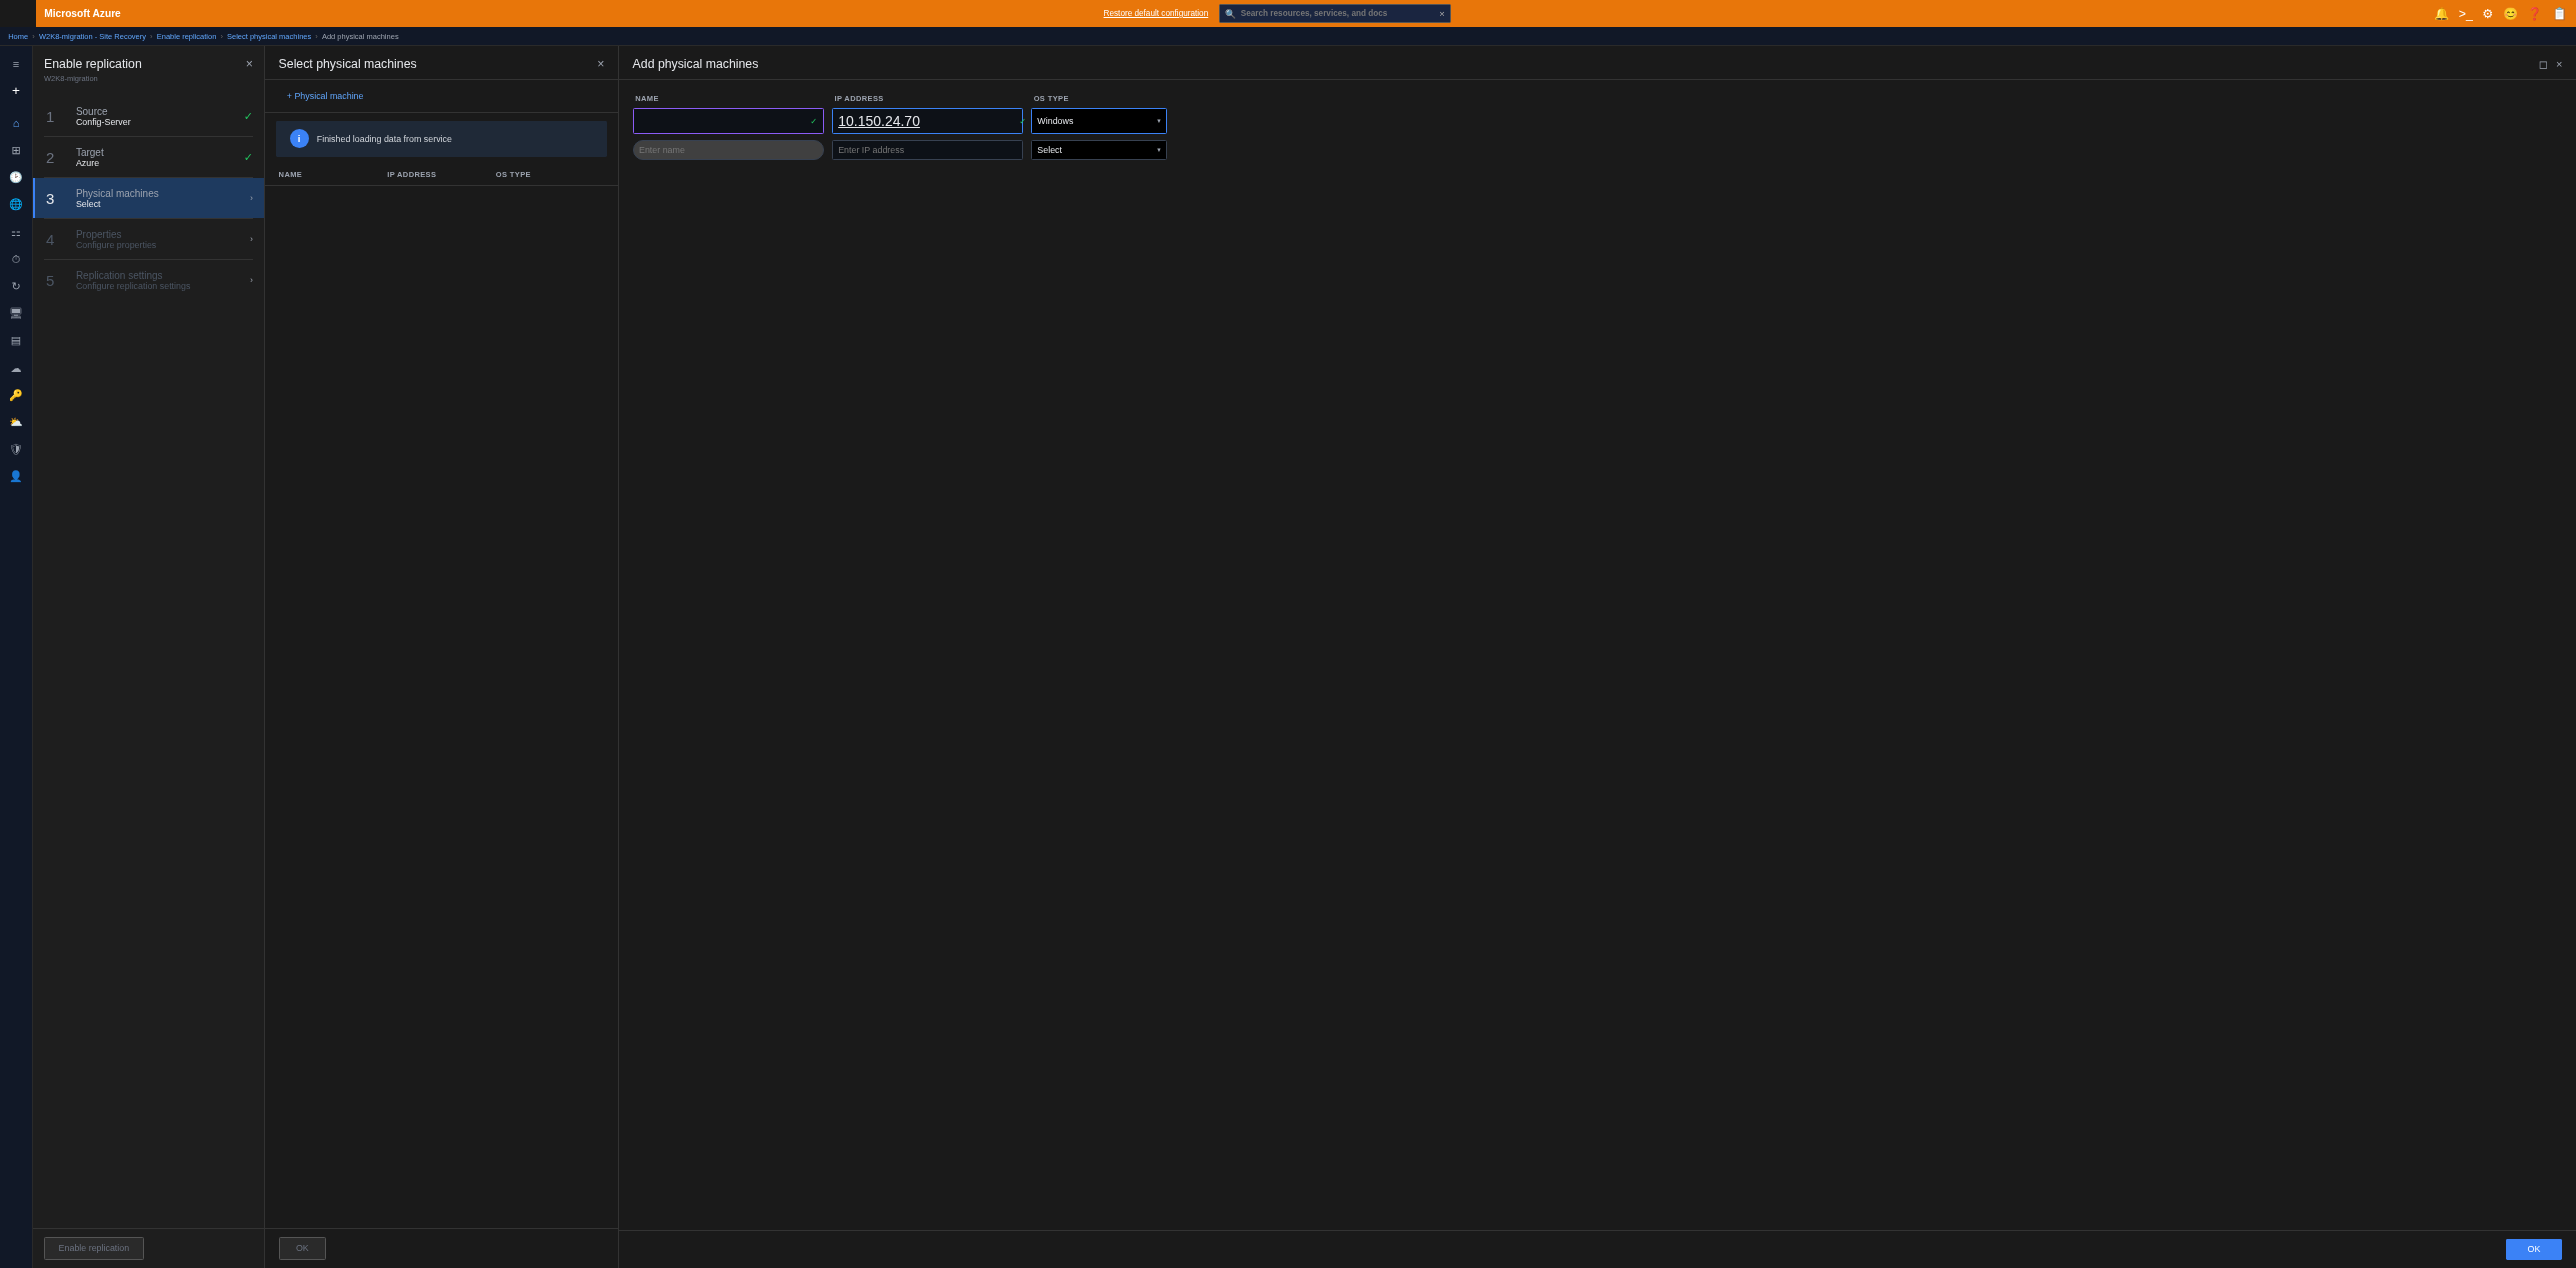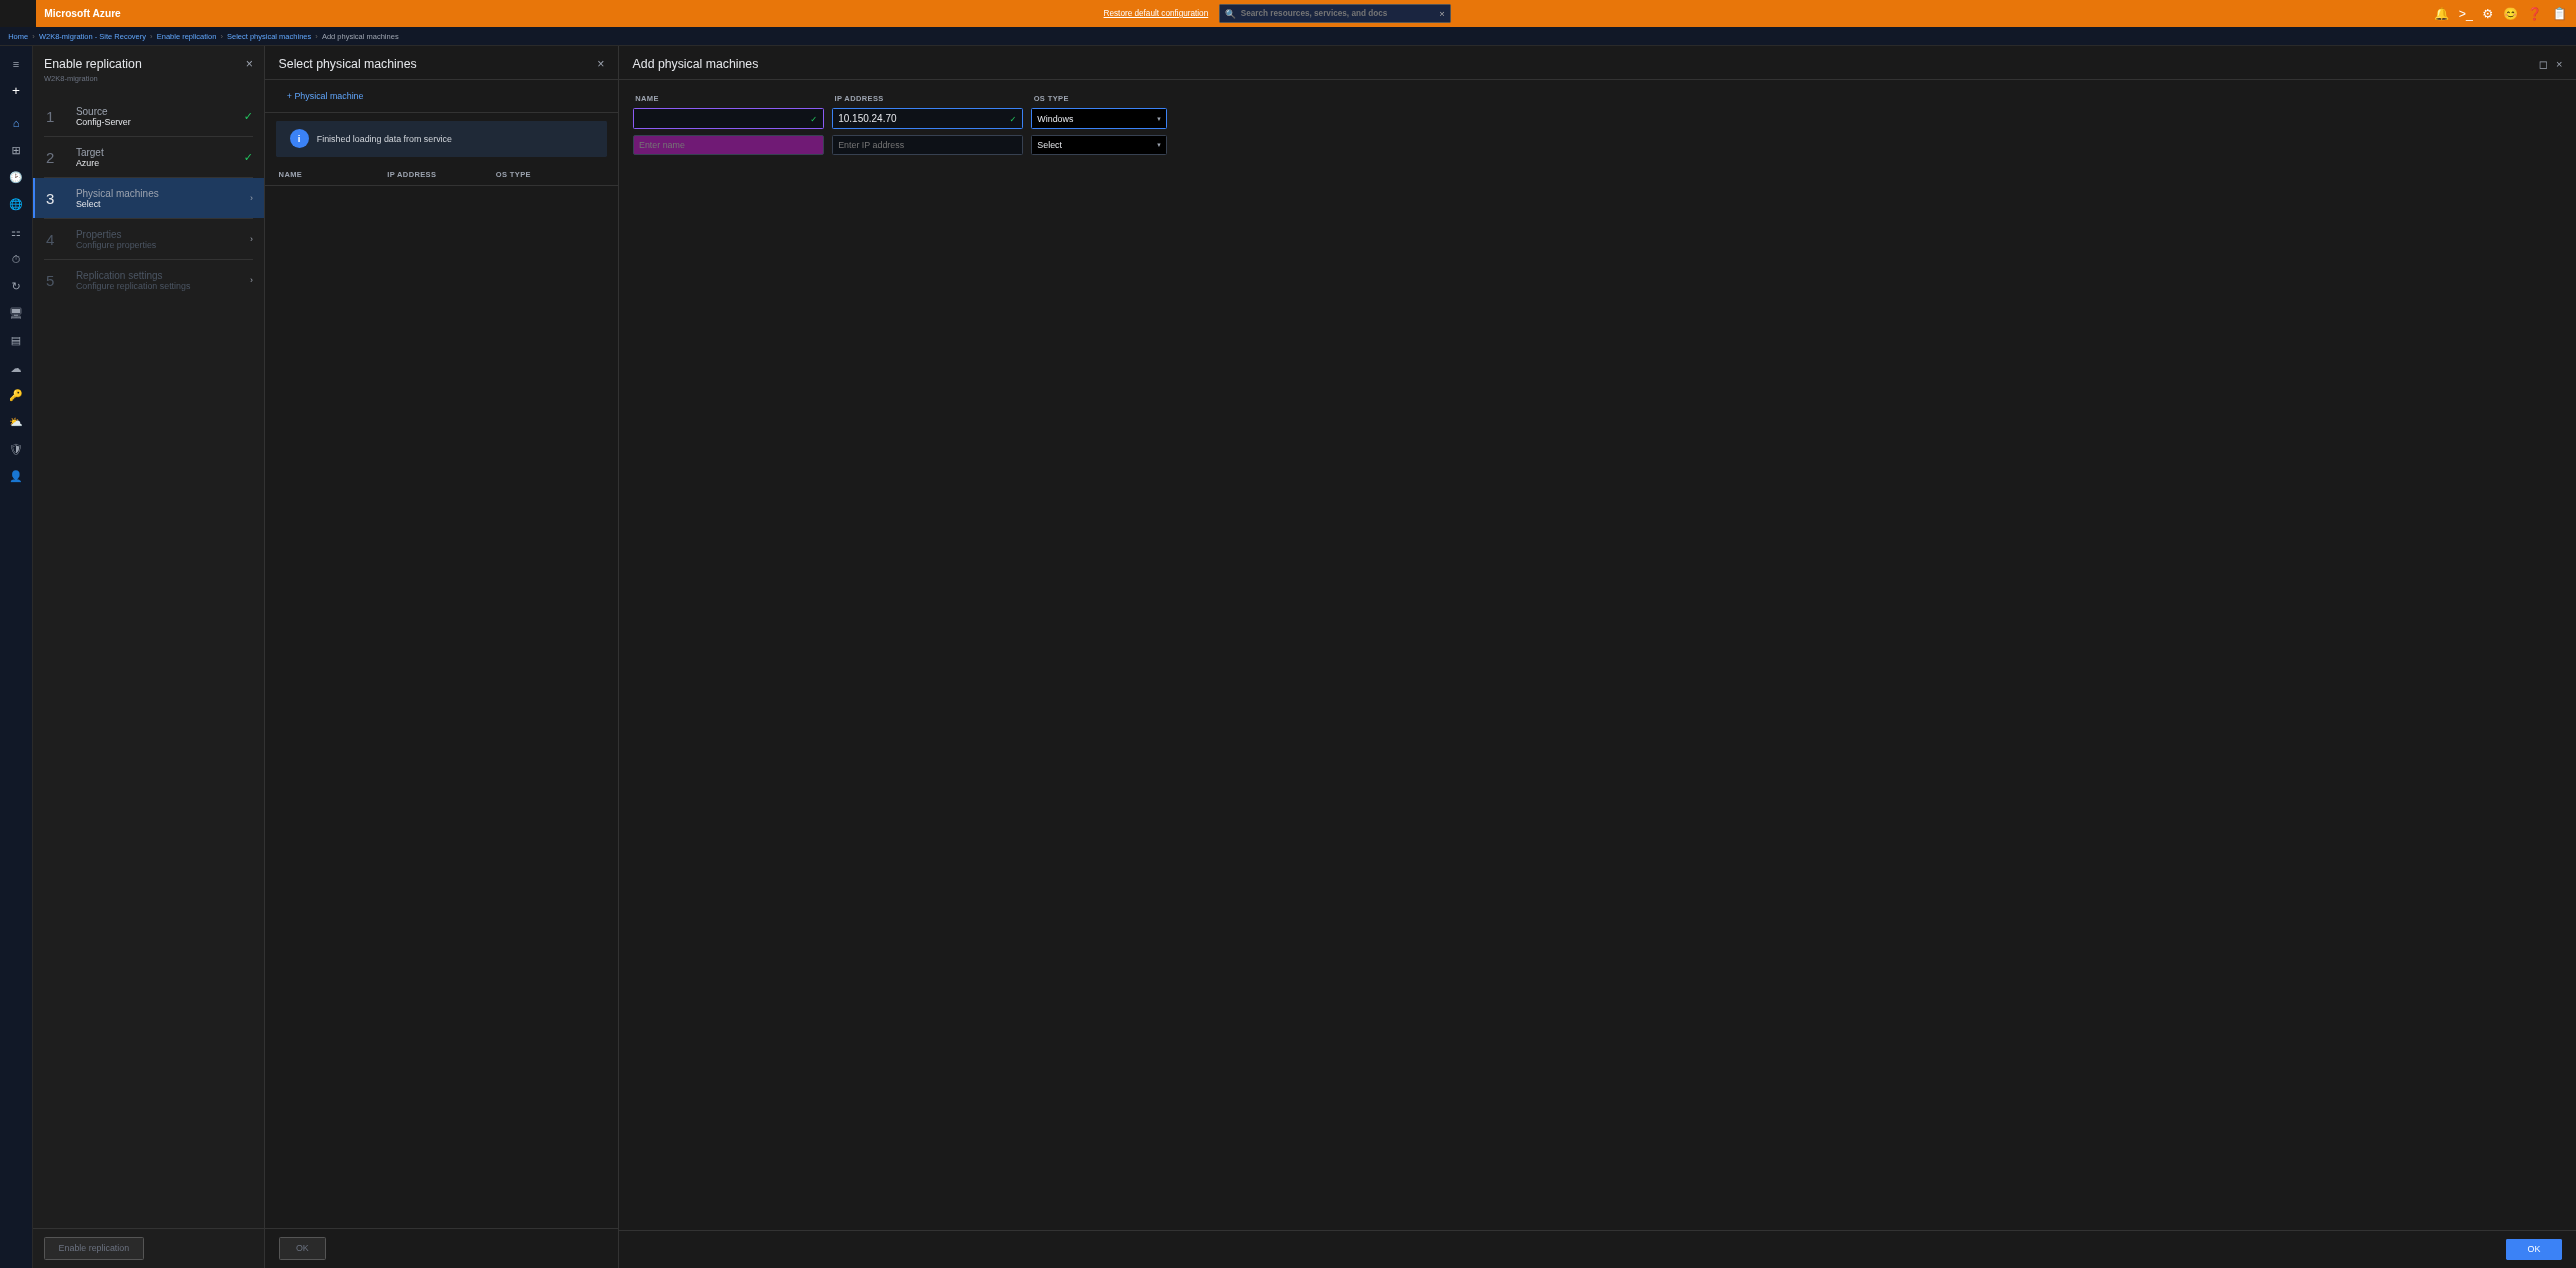--- a/index.html
+++ b/index.html
@@ -573,31 +573,31 @@
         <span class="add-col-label">IP ADDRESS</span>
         <span class="add-col-label">OS TYPE</span>
       </div>
 
       <div class="add-table-row">
         <div class="add-input">
           <input type="text" style="background: transparent; border: none; color: rgb(229, 231, 235); outline: none; flex: 1 1 0%; font-size: 8.9px;">
           <span class="add-input-check">✓</span>
         </div>
         <div class="add-input ip-field" style="display:flex;align-items:center;justify-content:space-between;">
-          <input type="text" style="background: transparent; border: none; color: rgb(229, 231, 235); outline: none; flex: 1 1 0%; font-size: 10px;" value="10.150.24.70">
+          <input type="text" style="background: transparent; border: none; color: rgb(229, 231, 235); outline: none; flex: 1 1 0%; font-size: 14px; text-decoration: underline;" value="10.150.24.70">
           <span class="add-input-check">✓</span>
         </div>
         <div class="add-select has-value" style="display:flex;align-items:center;justify-content:space-between;cursor:pointer;">
           <span>Windows</span>
           <span class="chevron-down">▾</span>
         </div>
       </div>
 
       <div class="add-table-row">
-        <input class="add-input-empty" type="text" style="border: 0.7px solid rgb(55, 65, 81); background: #701a75; color: rgb(156, 163, 175); padding: 4.1px 5.4px; border-radius: 2px; font-size: 8.9px; outline: none;" placeholder="Enter name">
+        <input class="add-input-empty" type="text" style="border: 0.7px solid rgb(55, 65, 81); background: #404040; color: rgb(156, 163, 175); padding: 4.1px 5.4px; border-radius: 10px; font-size: 8.9px; outline: none;" placeholder="Enter name">
         <input class="add-input-empty" type="text" style="border: 0.7px solid rgb(55, 65, 81); background: rgb(13, 17, 23); color: rgb(156, 163, 175); padding: 4.1px 5.4px; border-radius: 1.4px; font-size: 8.9px; outline: none;" placeholder="Enter IP address">
         <div class="add-select" style="display:flex;align-items:center;justify-content:space-between;cursor:pointer;">
           <span>Select</span>
           <span class="chevron-down">▾</span>
         </div>
       </div>
     </div>
 
     <div class="panel3-footer">
       <button class="btn-ok-blue">OK</button>

